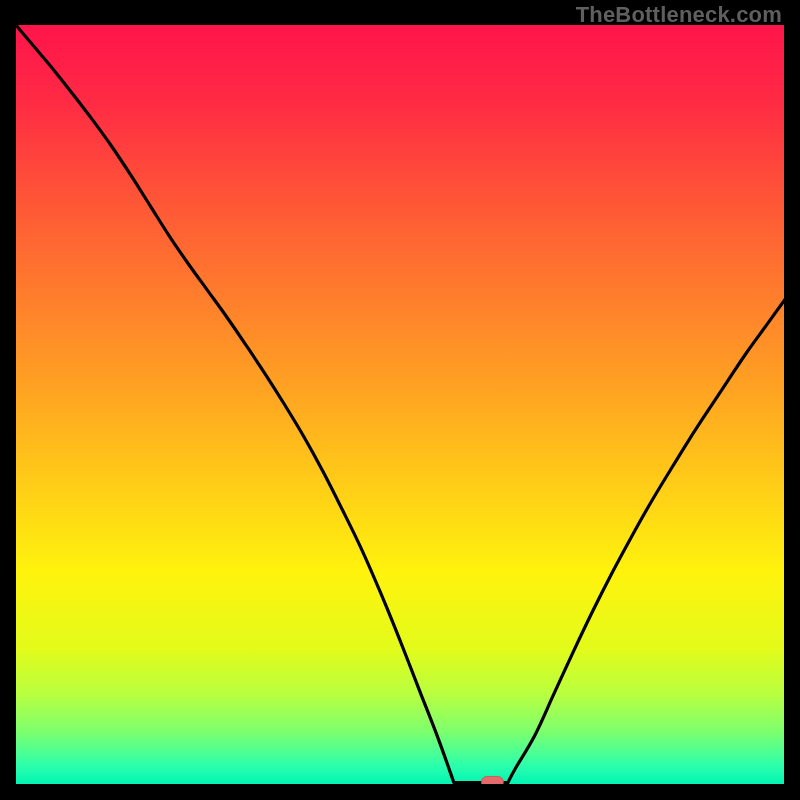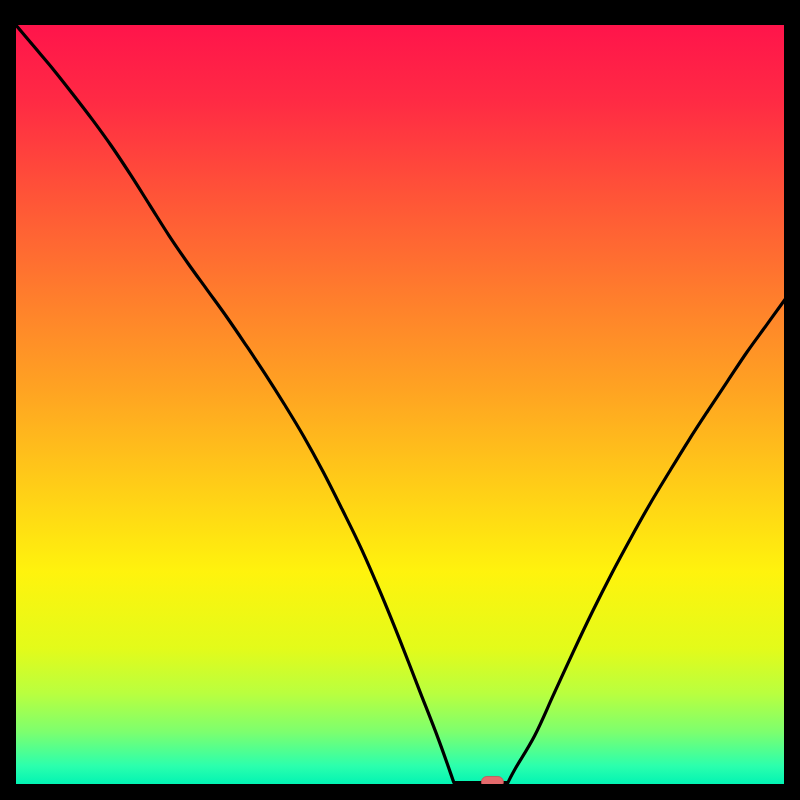--- a/index.html
+++ b/index.html
@@ -41,20 +41,21 @@
     top: 0;
     width: 770px;
     height: 761px;
     display: block;
   }
 </style>
 </head>
 <body>
 
 <div id="container">
+  <div id="watermark">TheBottleneck.com</div>
   <div id="plot-outer">
     <svg id="plot" viewBox="0 0 770 761" preserveAspectRatio="none">
         <defs>
           <linearGradient id="bgGrad" x1="0" y1="0" x2="0" y2="1">
             <stop offset="0.00%" stop-color="#ff144b"></stop>
             <stop offset="10.00%" stop-color="#ff2a44"></stop>
             <stop offset="22.00%" stop-color="#ff5238"></stop>
             <stop offset="35.00%" stop-color="#ff7b2d"></stop>
             <stop offset="48.00%" stop-color="#ffa322"></stop>
             <stop offset="60.00%" stop-color="#ffcb18"></stop>

